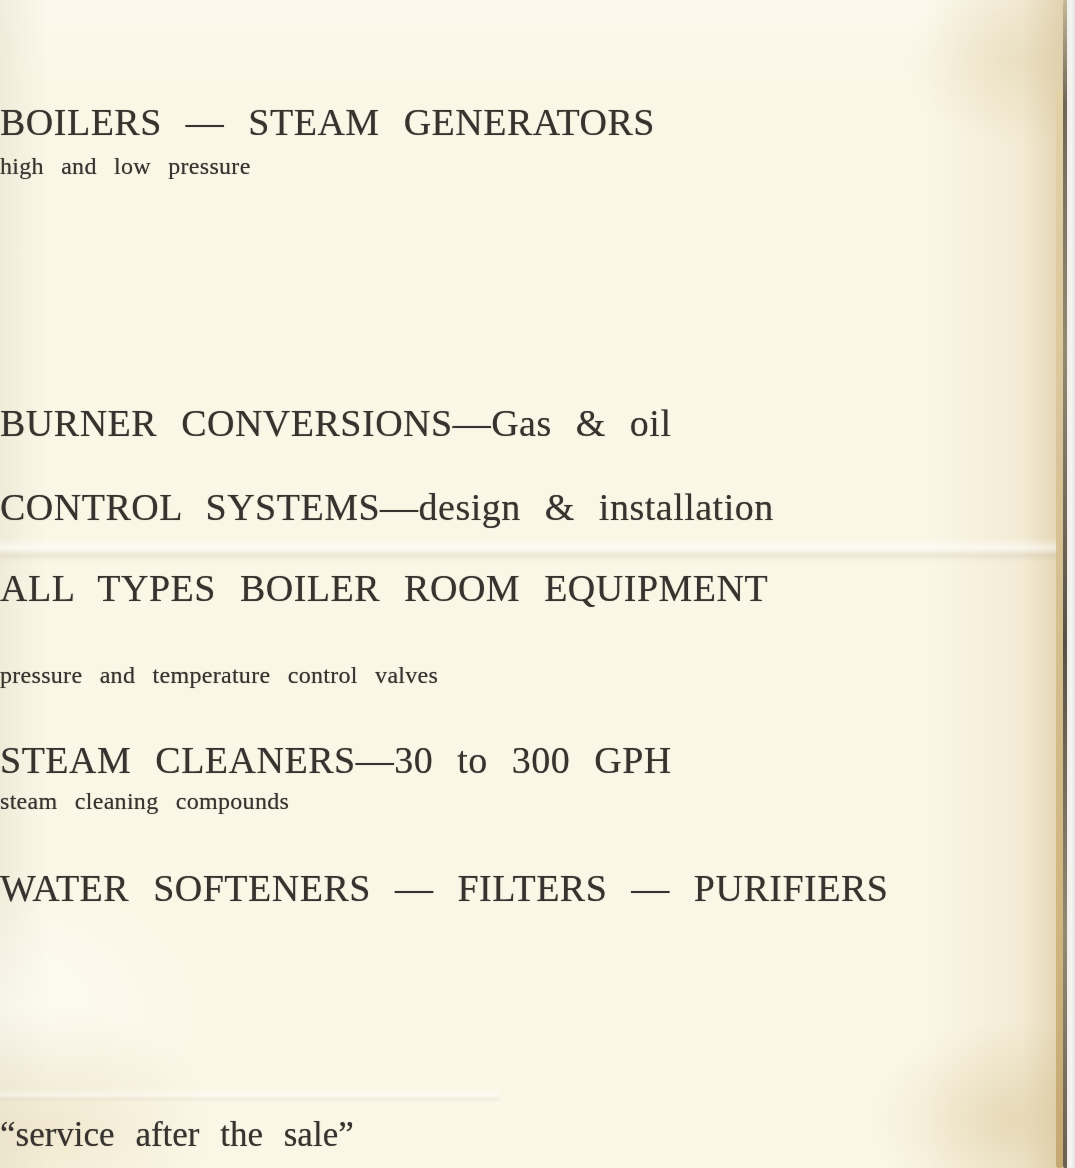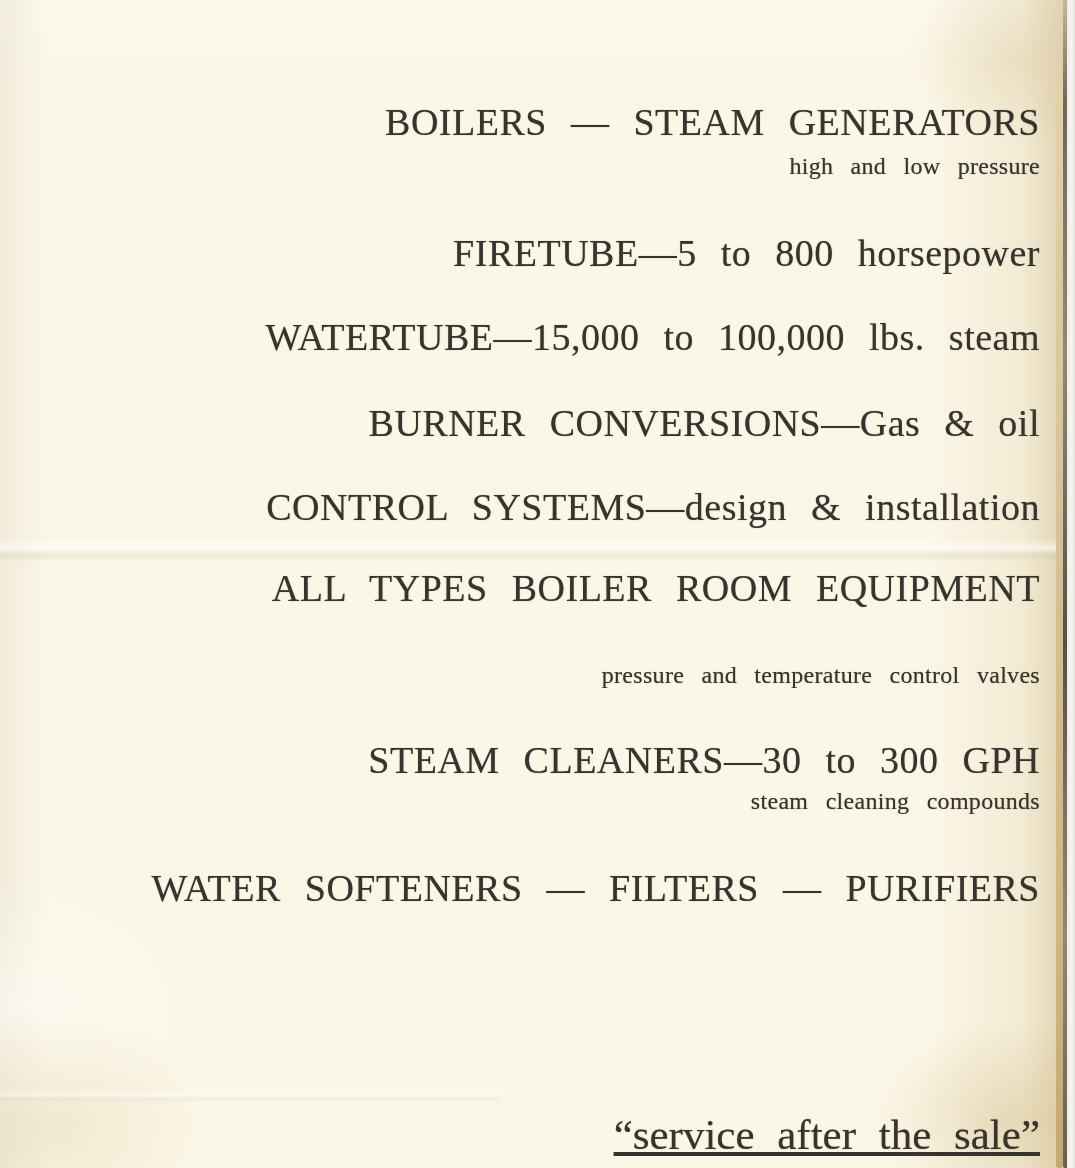--- a/index.html
+++ b/index.html
@@ -86,61 +86,58 @@
     top: 0;
     right: 0;
     width: 8px;
     height: 100%;
     background: linear-gradient(90deg, #efeeea 0%, #f5f4f1 60%, #e2e1dd 100%);
   }
   .line {
     position: absolute;
     left: 0;
     width: 1040px;
-    text-align: right;
+    text-align: left;
     color: #37332e;
     white-space: nowrap;
     text-shadow: 0 0 1px rgba(55,51,46,0.55);
   }
   .t {
     font-size: 38px;
     line-height: 40px;
     word-spacing: 14px;
     letter-spacing: 0.5px;
   }
   .s {
     font-size: 24px;
     line-height: 36px;
     word-spacing: 11px;
     letter-spacing: 0.3px;
   }
   .tagline {
-    font-size: 43px;
+    font-size: 35px;
     line-height: 38px;
     word-spacing: 12px;
-    text-decoration: underline;
   }
 </style>
 </head>
 <body>
 
 <div class="scan">
   <div class="paper"></div>
   <div class="crease"></div>
   <div class="crease-2"></div>
   <div class="edge-age"></div>
   <div class="edge-line"></div>
   <div class="scan-strip"></div>
 
   <div class="line t" style="top:102px">BOILERS — STEAM GENERATORS</div>
   <div class="line s" style="top:148px">high and low pressure</div>
 
-  <div class="line t" style="top:233px">FIRETUBE—5 to 800 horsepower</div>
 
-  <div class="line t" style="top:317px">WATERTUBE—15,000 to 100,000 lbs. steam</div>
 
   <div class="line t" style="top:403px">BURNER CONVERSIONS—Gas &amp; oil</div>
 
   <div class="line t" style="top:487px">CONTROL SYSTEMS—design &amp; installation</div>
 
   <div class="line t" style="top:568px">ALL TYPES BOILER ROOM EQUIPMENT</div>
   <div class="line s" style="top:657px">pressure and temperature control valves</div>
 
   <div class="line t" style="top:740px">STEAM CLEANERS—30 to 300 GPH</div>
   <div class="line s" style="top:783px">steam cleaning compounds</div>

